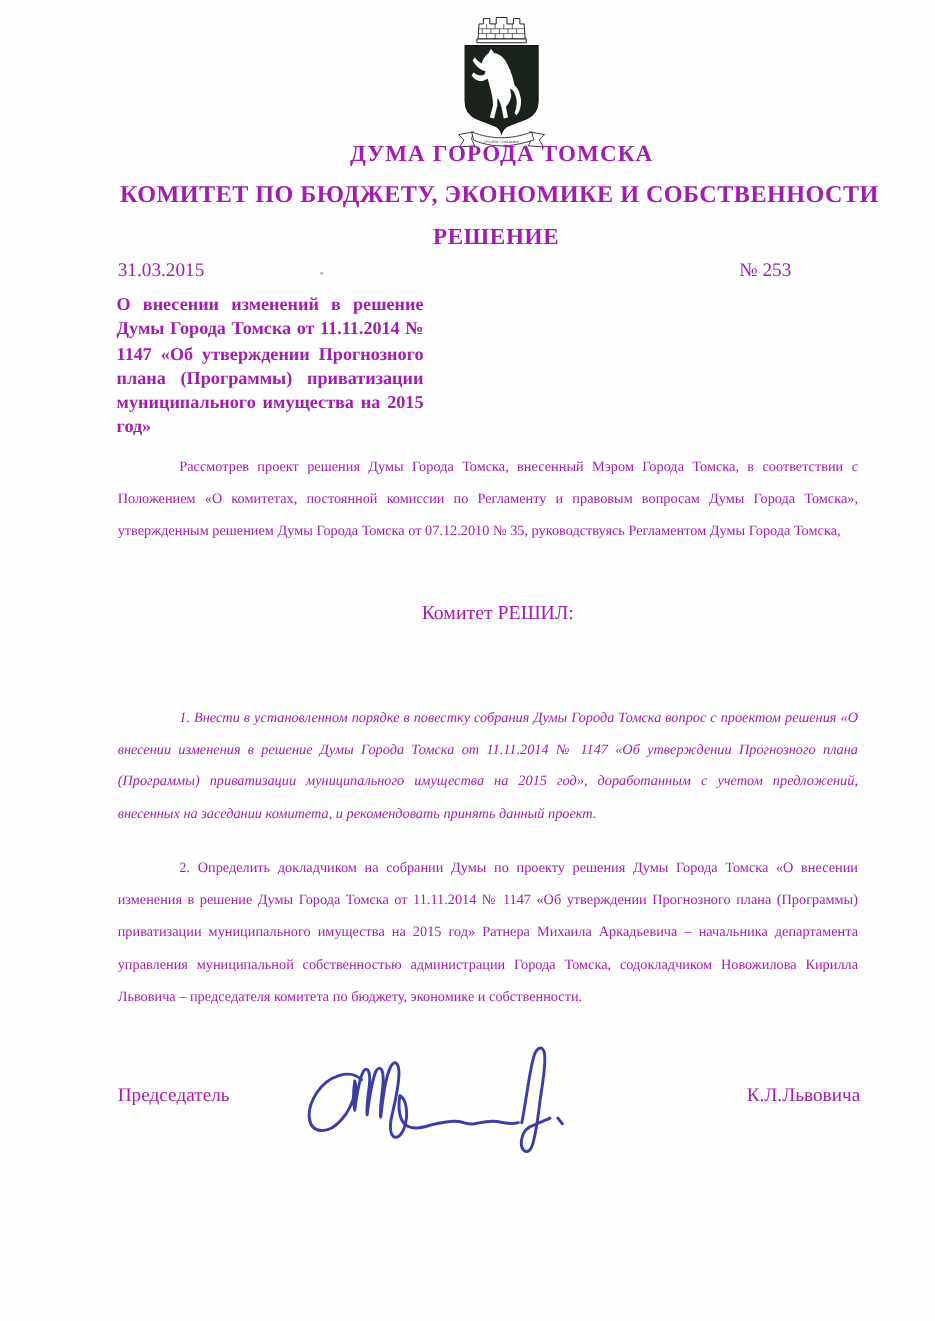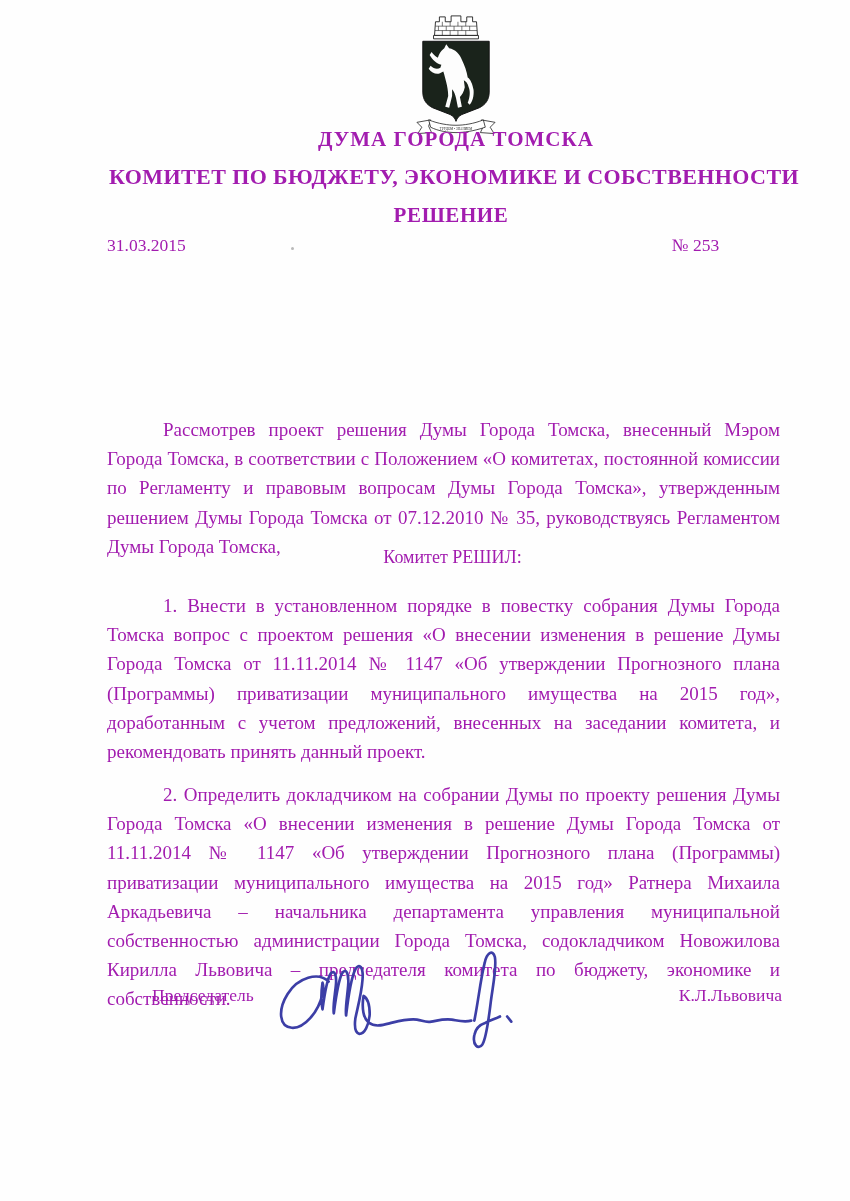--- a/index.html
+++ b/index.html
@@ -29,32 +29,32 @@
   .doc-date{position:absolute;left:107px;top:0;text-align:right;}
   .doc-number{position:absolute;left:672px;top:0;}
   .noise-dot{position:absolute;left:291px;top:12px;width:3px;height:3px;background:#b9b9b9;border-radius:50%;}
   .subject{
     position:absolute;top:266px;left:106px;width:279px;
     font-weight:bold;font-size:16.5px;line-height:22.3px;
     text-align:justify;
   }
   .body-par{
     position:absolute;left:107px;width:673px;
-    font-size:19px;line-height:29.2px;
+    font-size:13px;line-height:29.2px;
     text-align:justify;text-indent:56px;
   }
   .preamble{top:396px;}
   .resolved-heading{
     position:absolute;top:547px;left:0;width:905px;
     text-align:center;font-size:18px;
   }
-  .item-1{top:572px;}
+  .item-1{top:624px;font-style:italic;}
   .item-2{top:761px;}
   .signature-row{position:absolute;top:985px;left:0;width:850px;font-size:17.5px;}
-  .sig-title{position:absolute;left:107px;top:0;margin-left:45px;}
+  .sig-title{position:absolute;left:107px;top:0;}
   .sig-name{position:absolute;right:68px;top:0;}
   .signature-svg{position:absolute;left:263px;top:928px;width:277px;height:137px;}
 </style>
 </head>
 <body>
 
 <div class="page">
 
   <svg class="emblem" viewBox="0 0 96 127" aria-hidden="true">
 
@@ -106,20 +106,21 @@
   <div class="org-title">ДУМА ГОРОДА ТОМСКА</div>
   <div class="committee-title">КОМИТЕТ ПО БЮДЖЕТУ, ЭКОНОМИКЕ И СОБСТВЕННОСТИ</div>
   <div class="doc-type">РЕШЕНИЕ</div>
 
   <div class="date-row">
     <span class="doc-date">31.03.2015</span>
     <span class="noise-dot"></span>
     <span class="doc-number">№ 253</span>
   </div>
 
+  <div class="subject">О внесении изменений в решение Думы Города Томска от 11.11.2014 № 1147 «Об утверждении Прогнозного плана (Программы) приватизации муниципального имущества на 2015 год»</div>
 
   <p class="body-par preamble">Рассмотрев проект решения Думы Города Томска, внесенный Мэром Города Томска, в соответствии с Положением «О комитетах, постоянной комиссии по Регламенту и правовым вопросам Думы Города Томска», утвержденным решением Думы Города Томска от 07.12.2010 № 35, руководствуясь Регламентом Думы Города Томска,</p>
 
   <div class="resolved-heading">Комитет РЕШИЛ:</div>
 
   <p class="body-par item-1">1.  Внести в установленном порядке в повестку собрания Думы Города Томска вопрос с проектом решения «О внесении изменения в решение Думы Города Томска от 11.11.2014 № 1147 «Об утверждении Прогнозного плана (Программы) приватизации муниципального имущества на 2015 год», доработанным с учетом предложений, внесенных на заседании комитета, и рекомендовать принять данный проект.</p>
   <p class="body-par item-2">2.  Определить докладчиком на собрании Думы по проекту решения Думы Города Томска «О внесении изменения в решение Думы Города Томска от 11.11.2014 № 1147 «Об утверждении Прогнозного плана (Программы) приватизации муниципального имущества на 2015 год» Ратнера Михаила Аркадьевича – начальника департамента управления муниципальной собственностью администрации Города Томска, содокладчиком Новожилова Кирилла Львовича – председателя комитета по бюджету, экономике и собственности.</p>
 
   <div class="signature-row">
     <span class="sig-title">Председатель</span>

